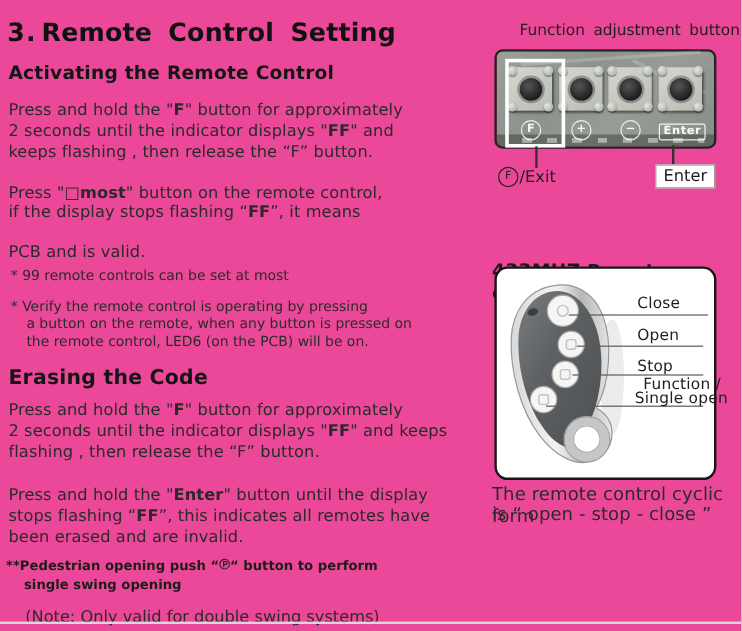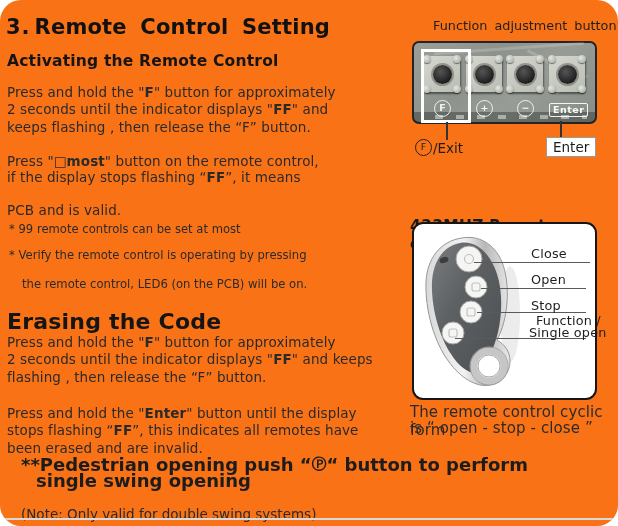--- a/index.html
+++ b/index.html
@@ -1,37 +1,37 @@
 <!DOCTYPE html>
 <html><head>
 <meta charset="utf-8">
 <style>
   html,body{margin:0;padding:0;background:#fff;}
-  .page{position:relative;width:618px;height:526px;background:#f97316;overflow:hidden;
-        font-family:"DejaVu Sans","Liberation Sans",sans-serif;color:#222;border-radius:21px;}
+  .page{position:relative;width:618px;height:526px;background:#ec4899;overflow:hidden;
+        font-family:"DejaVu Sans","Liberation Sans",sans-serif;color:#222;}
   .abs{position:absolute;}
   .b{font-weight:bold;}
   .sup{font-size:.82em;vertical-align:2px;}
 
   
   .title{top:1px;left:6px;font-size:21px;font-weight:bold;color:#111;word-spacing:6px;letter-spacing:.2px;}
   .title .num{letter-spacing:1px;margin-right:4px;}
   .h2{left:7px;font-size:15.5px;font-weight:bold;color:#151515;letter-spacing:.2px;}
   .h2a{top:39px;}
-  .h2b{top:291px;font-size:22px;}
+  .h2b{top:291px;font-size:17px;}
   .para{left:7px;font-size:13.5px;line-height:17.5px;color:#2a2a2a;letter-spacing:.1px;}
   .p1{top:70px;}
   .p2{top:139px;line-height:16.5px;}
   .note{left:9px;font-size:11.6px;line-height:14.5px;color:#2a2a2a;}
   .n1{top:210px;}
   .n2{top:236px;padding-left:13px;text-indent:-13px;}
   .ep1{top:320px;line-height:17.5px;}
   .ep2{top:391px;line-height:17.5px;}
-  .ped{top:438px;left:5px;font-size:18px;font-weight:bold;line-height:16px;color:#1c1c1c;
-       padding-left:15px;text-indent:-15px;margin-left:16px;}
+  .ped{top:452px;left:5px;font-size:11px;font-weight:bold;line-height:16px;color:#1c1c1c;
+       padding-left:15px;text-indent:-15px;}
   .note3{top:492px;left:21px;font-size:13.5px;color:#2a2a2a;}
   .divider{top:518px;left:0;width:618px;height:0;border-top:2px solid #d9d9d9;}
 
   
   .fnlabel{top:18px;left:433px;font-size:12.8px;color:#1f1f1f;word-spacing:3px;}
   .pcb{top:41px;left:412px;width:181px;height:79px;background:
         linear-gradient(135deg,#9aa099 0%,#8d938c 35%,#979d96 60%,#888e87 100%);
         border:2.5px solid #242424;border-radius:7px;}
   .pcb .trace{position:absolute;background:rgba(255,255,255,.18);}
   .pcb .strip{position:absolute;left:0;right:0;bottom:0;height:10px;background:rgba(20,25,20,.35);
@@ -84,21 +84,21 @@
 <div class="page">
 
   <h1 class="abs title"><span class="num">3.</span><span>Remote Control Setting</span></h1>
 
   <h2 class="abs h2 h2a">Activating the Remote Control</h2>
 
   <p class="abs para p1"><span>Press and hold the "</span><span class="b">F</span><span>" button for approximately</span><br><span>2 seconds until the indicator displays "</span><span class="b">FF</span><span>" and</span><br><span>keeps flashing , then release the “F” button.</span></p>
   <p class="abs para p2"><span>Press "</span><span class="b">□most</span><span>" button on the remote control,</span><br><span>if the display stops flashing “</span><span class="b">FF</span><span>”, it means</span><br><br><span>PCB and is valid.</span></p>
 
   <p class="abs note n1"><span>* 99 remote controls can be set at most</span></p>
-  <p class="abs note n2"><span>* Verify the remote control is operating by pressing</span><br><br><span>the remote control,  LED6 (on the PCB) will be on.</span></p>
+  <p class="abs note n2"><span>* Verify the remote control is operating by pressing</span><br><span>a button on the remote, when any button is pressed on</span><br><span>the remote control,  LED6 (on the PCB) will be on.</span></p>
 
   <h2 class="abs h2 h2b">Erasing the Code</h2>
 
   <p class="abs para ep1"><span>Press and hold the "</span><span class="b">F</span><span>" button for approximately</span><br><span>2 seconds until the indicator displays "</span><span class="b">FF</span><span>" and keeps</span><br><span>flashing , then release the “F” button.</span></p>
   <p class="abs para ep2"><span>Press and hold the "</span><span class="b">Enter</span><span>" button until the display</span><br><span>stops flashing “</span><span class="b">FF</span><span>”, this indicates all remotes have</span><br><span>been erased and are invalid.</span></p>
 
   <p class="abs ped"><span class="b">**Pedestrian opening push “</span><span class="b sup">Ⓟ</span><span class="b">“ button to perform</span><br><span class="b">single swing opening</span></p>
   <p class="abs note3">(Note: Only valid for double swing systems)</p>
 
   <div class="abs divider"></div>

